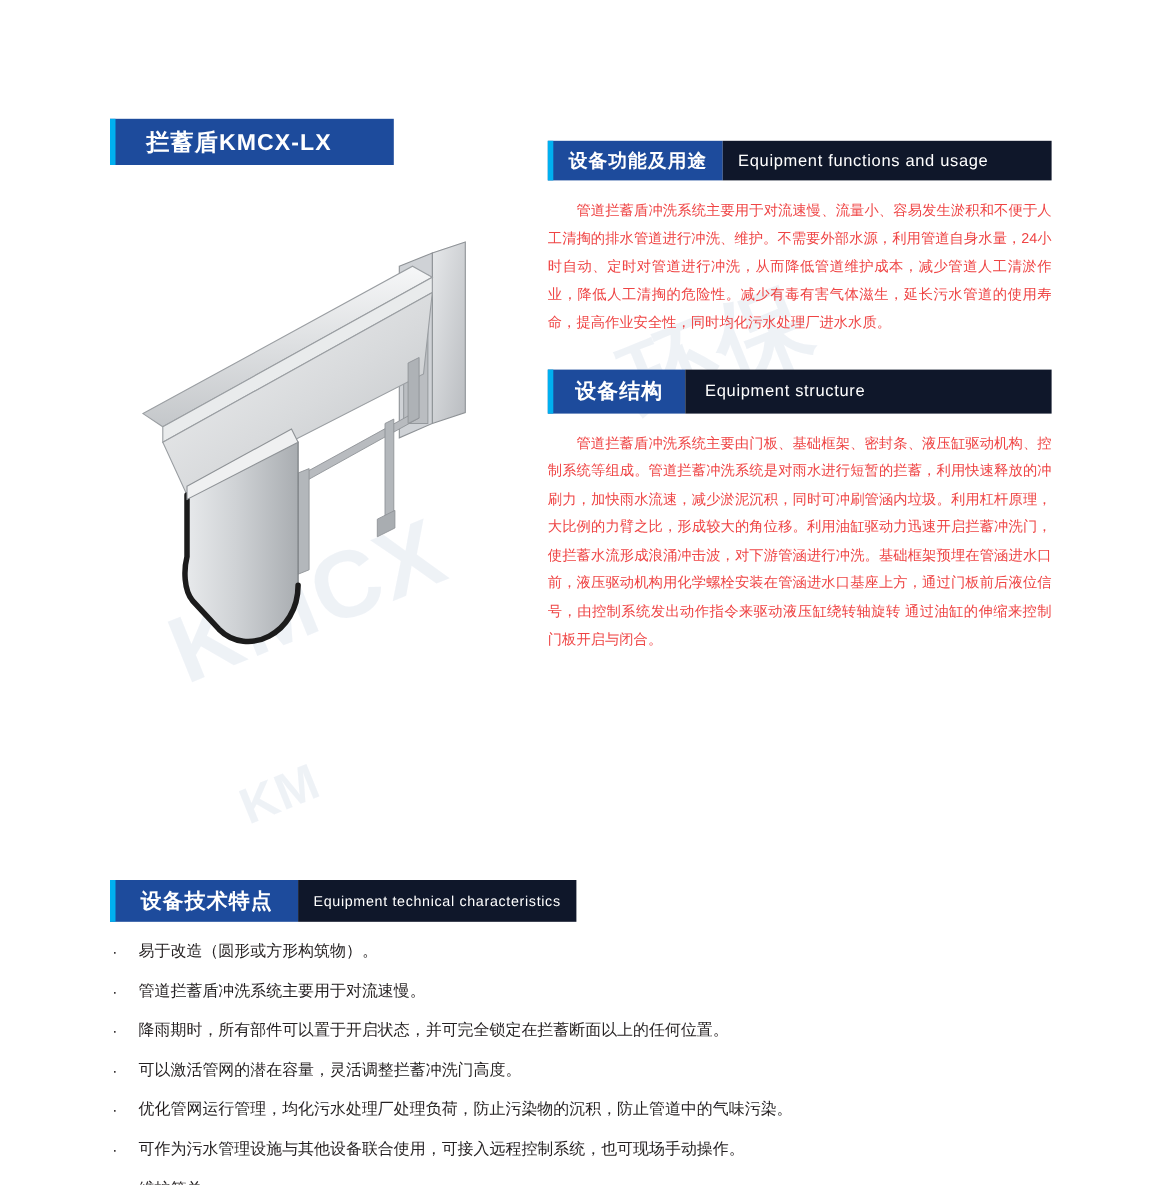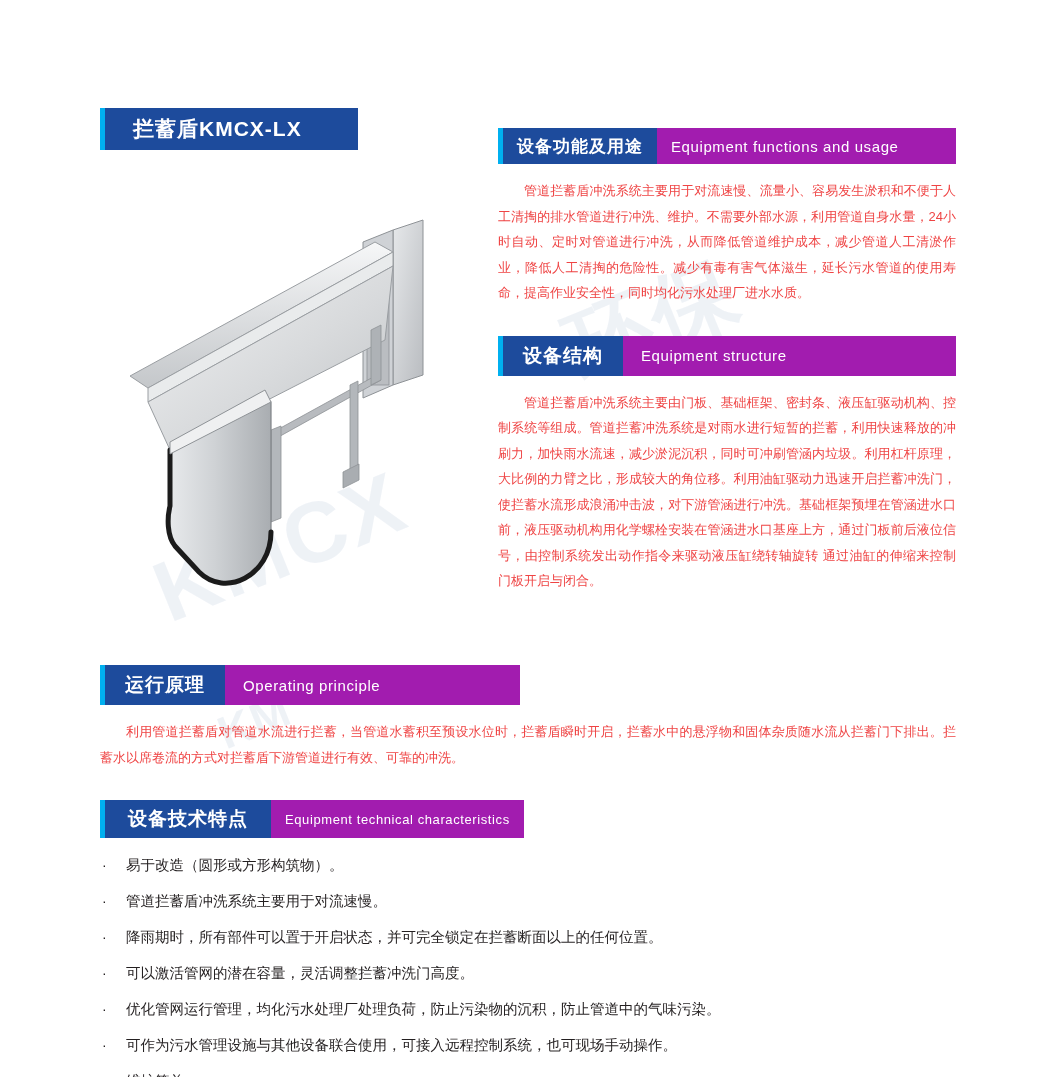--- a/index.html
+++ b/index.html
@@ -93,21 +93,21 @@
     color: #ffffff;
     font-size: 17px;
     font-weight: bold;
     letter-spacing: 1px;
     display: flex;
     align-items: center;
     padding: 0 14px;
     white-space: nowrap;
   }
   .sec-head .en {
-    background: #a21caf;
+    background: #0f172a;
     color: #ffffff;
     font-size: 15px;
     letter-spacing: 0.6px;
     display: flex;
     align-items: center;
     padding: 0 14px;
     flex: 1;
     white-space: nowrap;
   }
   .sec-head.large .cn { font-size: 19px; padding: 0 20px; }
@@ -232,27 +232,20 @@
 
     <div style="height:30px"></div>
 
     <div class="sec-head large">
       <div class="cn">设备结构</div>
       <div class="en">Equipment structure</div>
     </div>
     <div class="body-text indent">管道拦蓄盾冲洗系统主要由门板、基础框架、密封条、液压缸驱动机构、控制系统等组成。管道拦蓄冲洗系统是对雨水进行短暂的拦蓄，利用快速释放的冲刷力，加快雨水流速，减少淤泥沉积，同时可冲刷管涵内垃圾。利用杠杆原理，大比例的力臂之比，形成较大的角位移。利用油缸驱动力迅速开启拦蓄冲洗门，使拦蓄水流形成浪涌冲击波，对下游管涵进行冲洗。基础框架预埋在管涵进水口前，液压驱动机构用化学螺栓安装在管涵进水口基座上方，通过门板前后液位信号，由控制系统发出动作指令来驱动液压缸绕转轴旋转 通过油缸的伸缩来控制门板开启与闭合。</div>
   </div>
 
-  <div class="op-block">
-    <div class="sec-head large op-head">
-      <div class="cn">运行原理</div>
-      <div class="en">Operating principle</div>
-    </div>
-    <div class="body-text indent">利用管道拦蓄盾对管道水流进行拦蓄，当管道水蓄积至预设水位时，拦蓄盾瞬时开启，拦蓄水中的悬浮物和固体杂质随水流从拦蓄门下排出。拦蓄水以席卷流的方式对拦蓄盾下游管道进行有效、可靠的冲洗。</div>
-  </div>
 
   <div class="tech-block">
     <div class="sec-head tech-head">
       <div class="cn">设备技术特点</div>
       <div class="en">Equipment technical characteristics</div>
     </div>
 
     <div class="bullets">
       <div class="bullet">
         <div class="dot">·</div>

